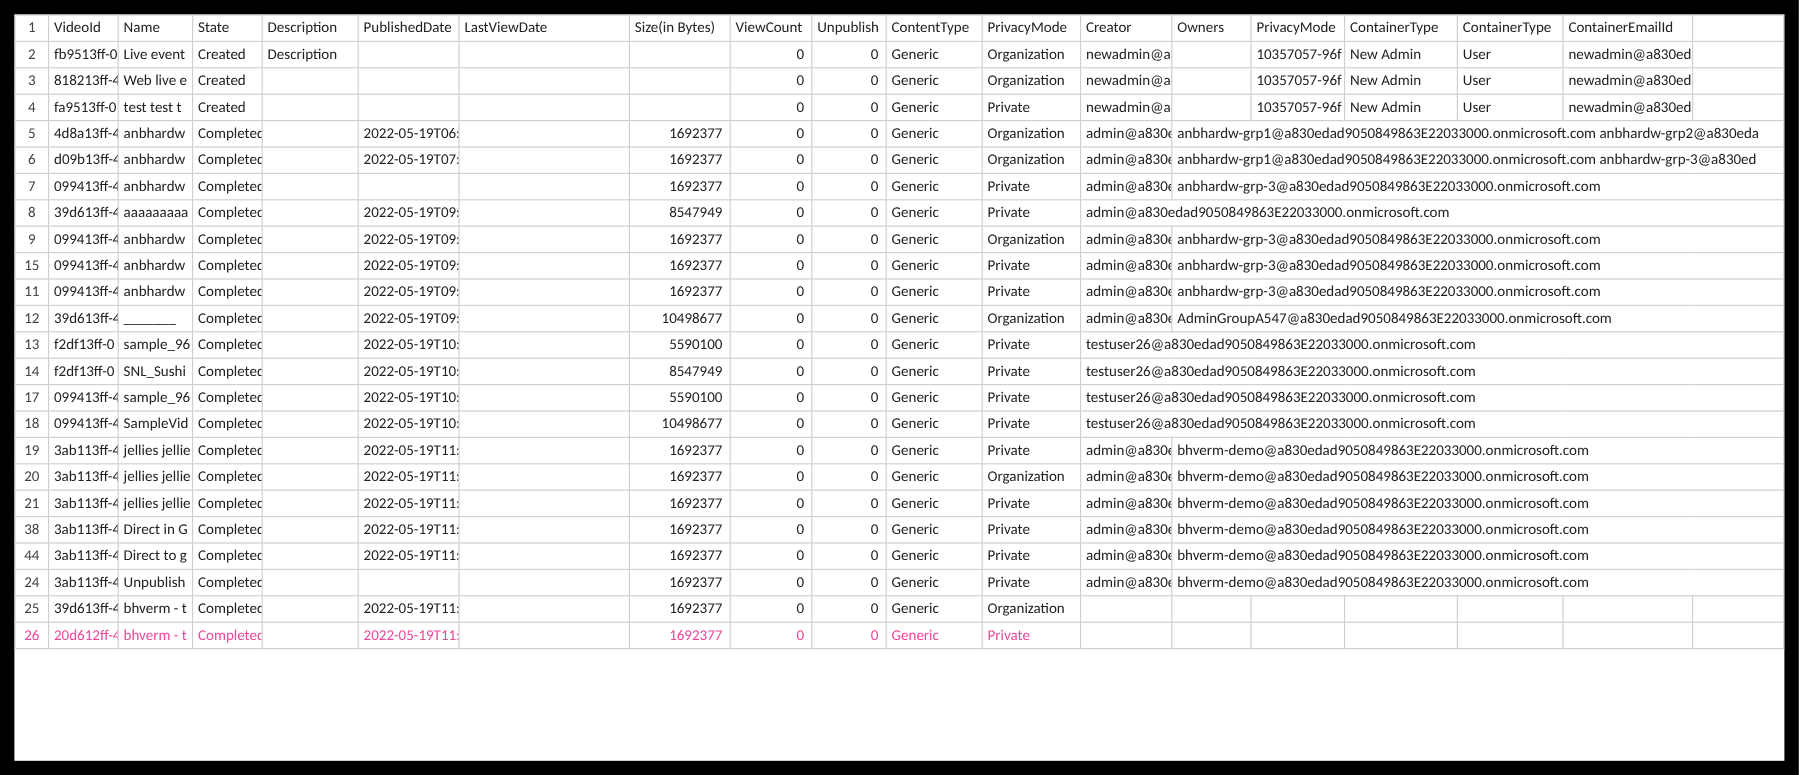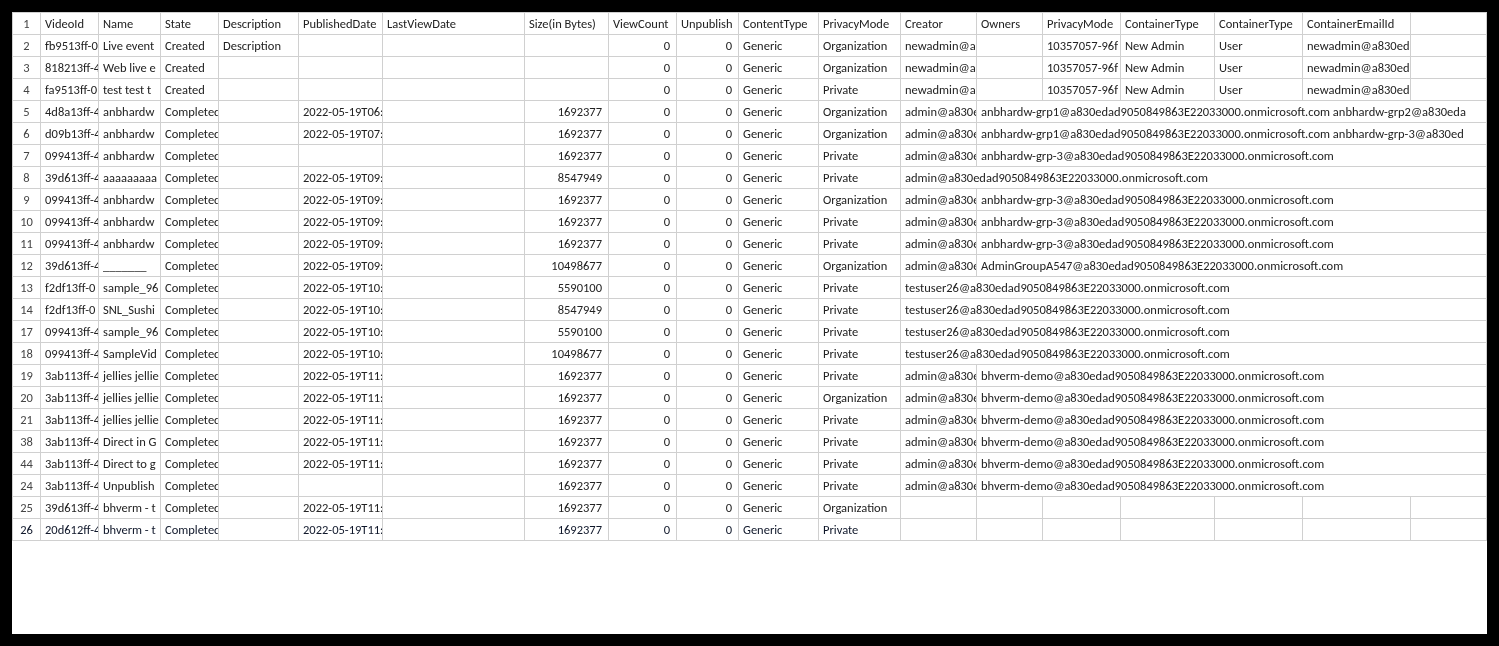--- a/index.html
+++ b/index.html
@@ -60,21 +60,21 @@
   .col-like    { width: 62px; }
   .col-ctype   { width: 80px; }
   .col-priv    { width: 82px; }
   .col-creator { width: 76px; }
   .col-owners  { width: 66px; }
   .col-contid  { width: 78px; }
   .col-cname   { width: 94px; }
   .col-cntype  { width: 88px; }
   .col-cemail  { width: 108px; }
   .col-rest    { }
-  .faded td { color: #0f172a; }
+  .faded td { color: #ec4899; }
 </style>
 </head>
 <body>
 
 <div class="sheet-wrap">
   <table>
     <colgroup>
       <col class="row-head">
       <col class="col-video">
         <col class="col-name">
@@ -255,21 +255,21 @@
           <td></td>
           <td class="num">1692377</td>
           <td class="num">0</td>
           <td class="num">0</td>
           <td>Generic</td>
           <td>Organization</td>
           <td>admin@a830e</td>
           <td colspan="6">anbhardw-grp-3@a830edad9050849863E22033000.onmicrosoft.com</td>
         </tr>
         <tr>
-          <td class="row-head">10</td>
+          <td class="row-head">15</td>
           <td>099413ff-4</td>
           <td>anbhardw</td>
           <td>Completed</td>
           <td></td>
           <td>2022-05-19T09:25:18.4219232</td>
           <td></td>
           <td class="num">1692377</td>
           <td class="num">0</td>
           <td class="num">0</td>
           <td>Generic</td>

